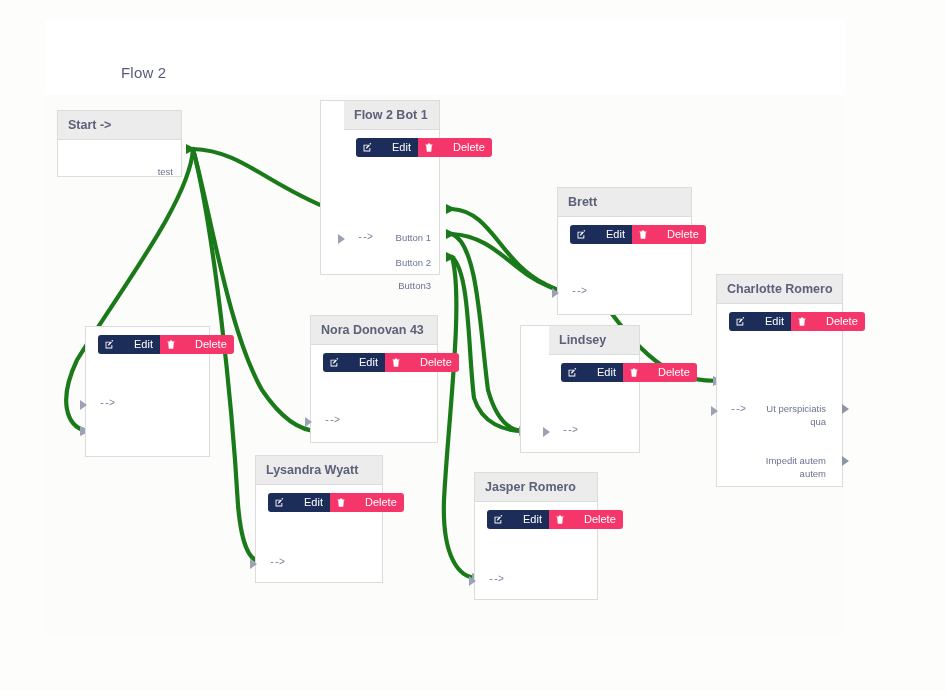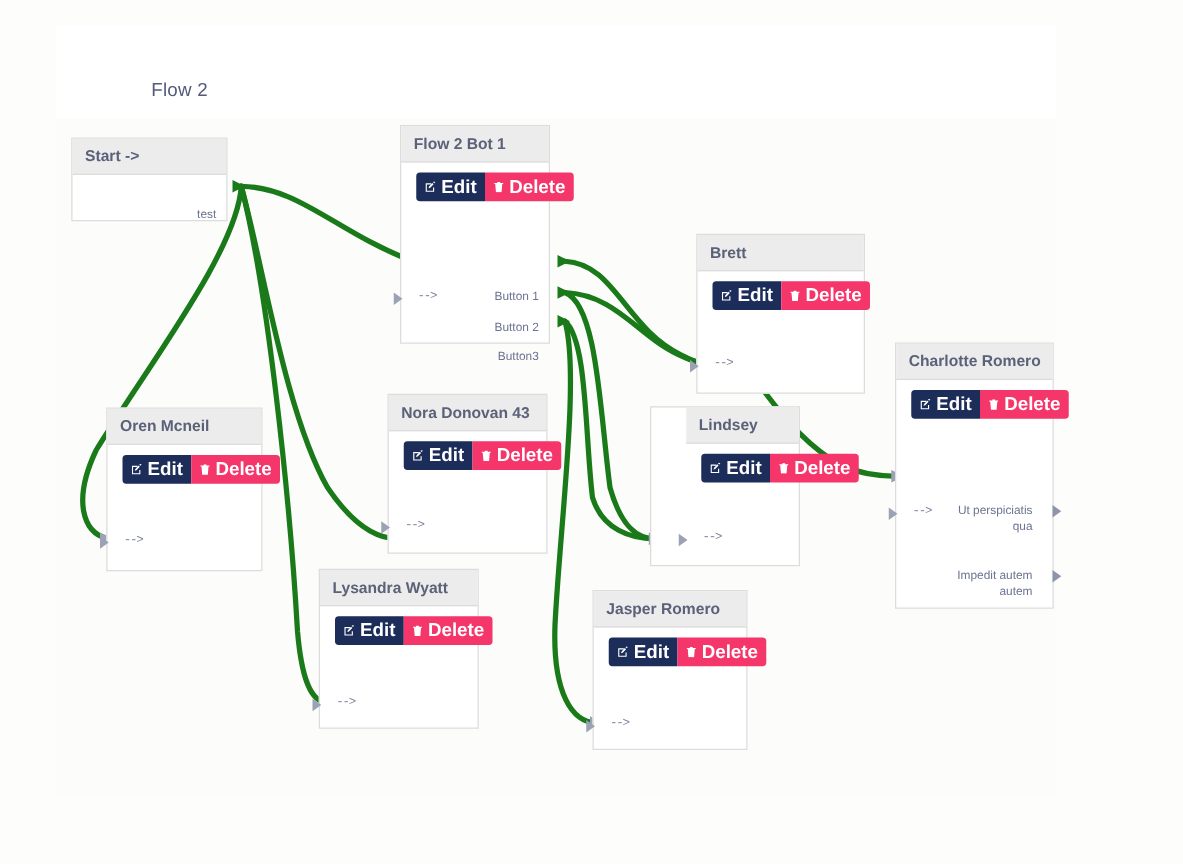--- a/index.html
+++ b/index.html
@@ -36,22 +36,22 @@
   }
   .node-header{
     background:#ececec;border-bottom:1px solid #dcdcdc;
     padding:7px 10px;
     font-size:12.5px;font-weight:bold;color:#5b6178;
     white-space:nowrap;overflow:hidden;
   }
   .node-body{position:relative;}
   .btn-row{padding:8px 0 0 12px;display:flex;}
   .btn{
-    display:inline-flex;align-items:center;gap:4px;
-    font-size:15px;font-weight:bold;color:#ffffff;
+    display:inline-flex;align-items:center;gap:20px;
+    font-size:11px;font-weight:normal;color:#ffffff;
     padding:4px 7px;border:0;line-height:1;
     white-space:nowrap;
   }
   .btn-edit{background:#1d2d5a;border-radius:3px 0 0 3px;}
   .btn-delete{background:#f4366a;border-radius:0 3px 3px 0;}
   .btn svg{display:block;}
 
   
   .port-row{
     position:absolute;left:0;width:100%;
@@ -129,21 +129,21 @@
 
   <div class="node" style="left:57px;top:110px;width:125px;height:67px;">
     <div class="node-header">Start -&gt;</div>
     <div class="node-body" style="height:32px;">
       <div class="port-row port-out" style="top:26px;height:14px;">
         <span>test</span>
       </div>
     </div>
   </div>
 
-  <div class="node" style="left:320px;top:100px;width:120px;height:175px;">
+  <div class="node" style="left:320px;top:100px;width:120px;height:175px;padding-left:23px;">
     <div class="node-header">Flow 2 Bot 1</div>
     <div class="node-body" style="height:148px;">
       <div class="btn-row">
         <button class="btn btn-edit">
           <span>
               <svg width="9" height="9" viewBox="0 0 16 16">
                 <path fill="#fff" d="M1 3h8v1.6H2.6v8.8h8.8V9H13v6H1z"></path>
                 <path fill="#fff" d="M14.8 1.2 13 3l-1.8-1.8L13 .2z M10.4 2.6 12.2 4.4 7.4 9.2 5 10l.8-2.4z"></path>
               </svg>
             </span>
@@ -230,21 +230,20 @@
         <span class="arrow-in">--&gt;</span>
       </div>
       <div class="txt-block" style="top:98px;">Ut perspiciatis qua</div>
       <span class="pmark pmark-r" style="top:100px;"></span>
       <div class="txt-block" style="top:150px;">Impedit autem autem</div>
       <span class="pmark pmark-r" style="top:152px;"></span>
     </div>
   </div>
 
   <div class="node" style="left:85px;top:326px;width:125px;height:131px;">
-    <div class="node-header">Oren Mcneil</div>
     <div class="node-body" style="height:104px;">
       <div class="btn-row">
         <button class="btn btn-edit">
           <span>
               <svg width="9" height="9" viewBox="0 0 16 16">
                 <path fill="#fff" d="M1 3h8v1.6H2.6v8.8h8.8V9H13v6H1z"></path>
                 <path fill="#fff" d="M14.8 1.2 13 3l-1.8-1.8L13 .2z M10.4 2.6 12.2 4.4 7.4 9.2 5 10l.8-2.4z"></path>
               </svg>
             </span>
           <span>Edit</span>

